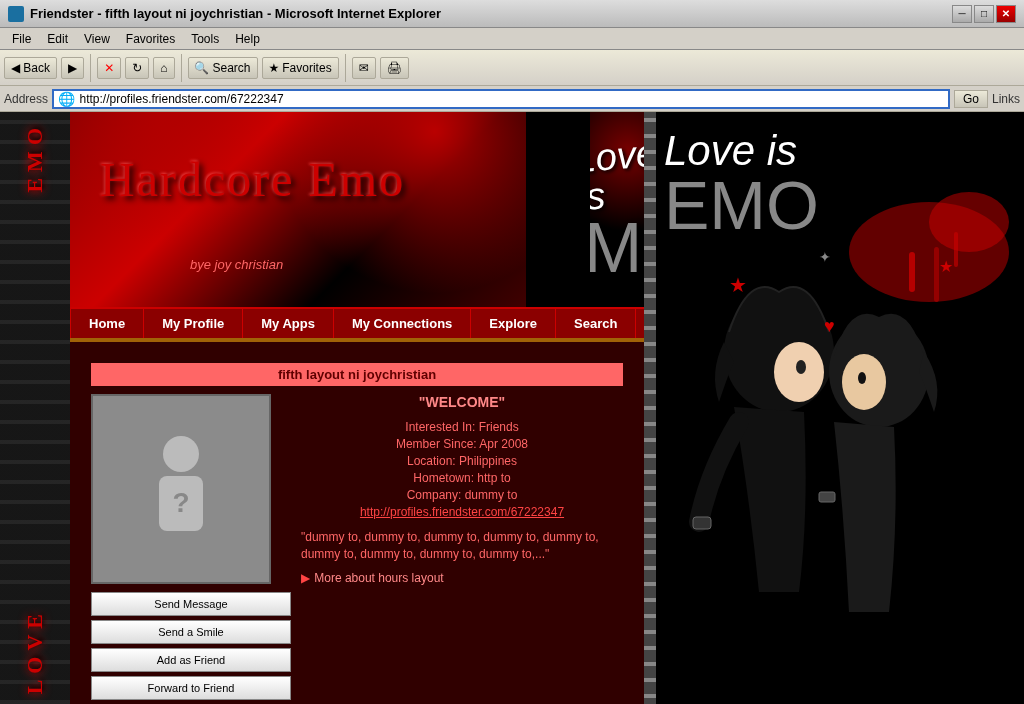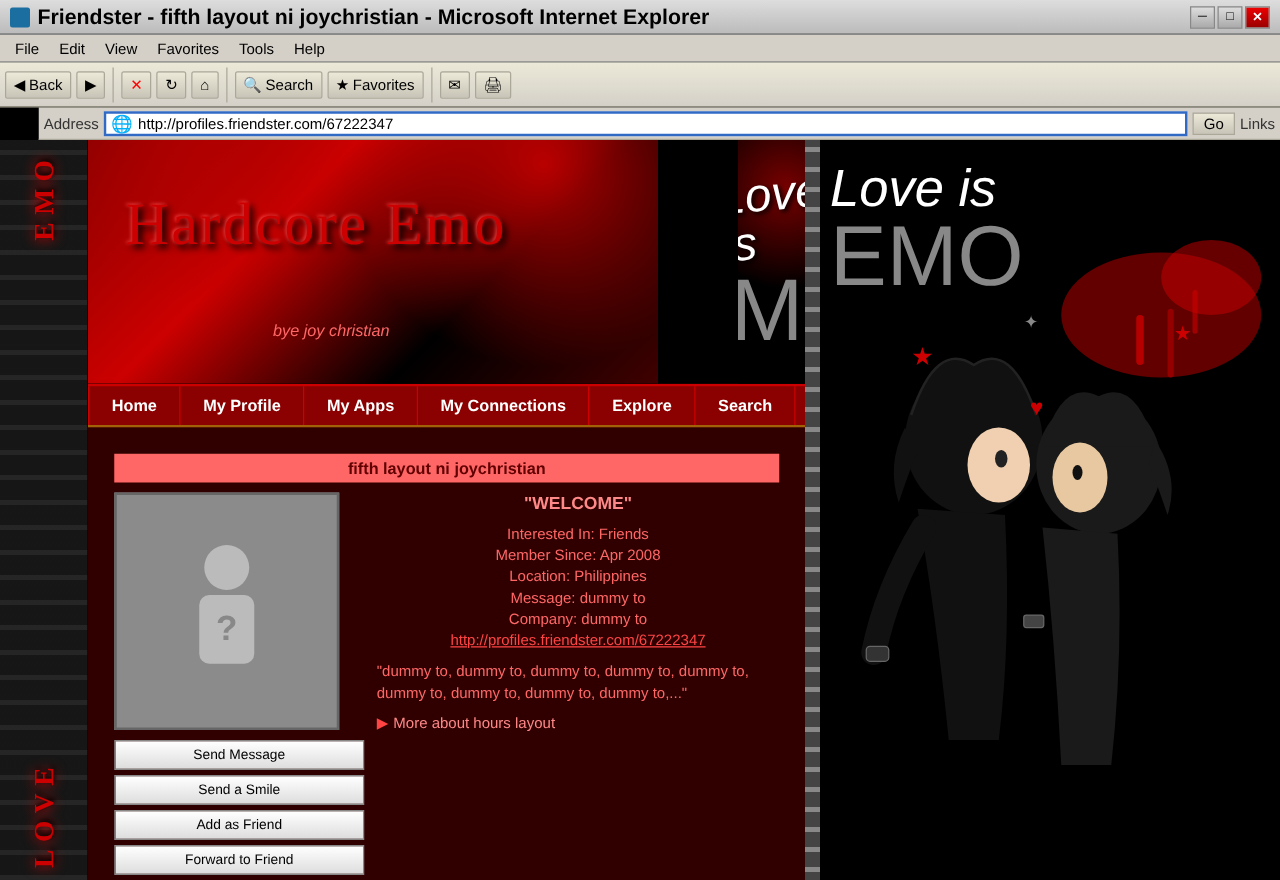--- a/index.html
+++ b/index.html
@@ -10,21 +10,21 @@
       background: linear-gradient(to bottom, #ddd, #bbb);
       height: 28px;
       display: flex;
       align-items: center;
       padding: 0 8px;
       border-bottom: 1px solid #888;
       font-size: 12px;
       font-weight: bold;
     }
     .title-bar-icon { width: 16px; height: 16px; margin-right: 6px; background: #1a6fa0; border-radius: 2px; display: inline-block; }
-    .title-bar-text { flex: 1; font-size: 17px; color: #000; }
+    .title-bar-text { flex: 1; font-size: 13px; color: #000; }
     .title-bar-controls { display: flex; gap: 2px; }
     .title-bar-btn {
       width: 20px; height: 18px; background: linear-gradient(to bottom, #ddd, #aaa);
       border: 1px solid #888; font-size: 10px; cursor: pointer;
       display: flex; align-items: center; justify-content: center;
     }
 
     .menu-bar {
       background: #d4d0c8;
       height: 22px;
@@ -56,21 +56,20 @@
 
     .address-bar {
       background: #d4d0c8;
       height: 26px;
       display: flex;
       align-items: center;
       padding: 0 4px;
       font-size: 12px;
       border-bottom: 1px solid #aca899;
       gap: 4px;
-      margin-left: 31px;
     }
     .address-label { font-size: 12px; color: #333; }
     .address-input-wrap {
       display: flex; align-items: center; flex: 1;
       border: 2px solid #316ac5; background: white; height: 20px; padding: 0 4px;
     }
     .address-input { flex: 1; border: none; outline: none; font-size: 12px; }
     .go-btn {
       background: linear-gradient(to bottom, #ece9d8, #c8c5b8);
       border: 1px solid #aca899; padding: 1px 8px; font-size: 12px; cursor: pointer;
@@ -153,21 +152,20 @@
       letter-spacing: 2px;
       line-height: 1;
     }
     .header-subtitle {
       font-family: Arial, sans-serif;
       font-size: 13px;
       color: #ff6666;
       position: absolute;
       top: 145px; left: 120px;
       font-style: italic;
-      margin-left: 28px;
     }
 
     .header-right {
       position: absolute;
       right: 0; top: 0;
       width: calc(100% - 520px); height: 195px;
       background: #000;
       display: flex;
       flex-direction: column;
       align-items: center;
@@ -191,21 +189,21 @@
       line-height: 1;
     }
 
     
     .nav-bar {
       background: #8b0000;
       height: 35px;
       display: flex;
       align-items: stretch;
       border-top: 2px solid #cc0000;
-      border-bottom: 2px solid #a16207;
+      border-bottom: 4px solid #a16207;
     }
     .nav-item {
       padding: 0 18px;
       display: flex;
       align-items: center;
       color: white;
       font-size: 13px;
       font-weight: bold;
       cursor: pointer;
       border-right: 1px solid #cc0000;
@@ -462,21 +460,21 @@
             <button class="action-btn">Forward to Friend</button>
             <button class="action-btn full-width">Add Bookmark</button>
           </div>
         </div>
 
         <div class="profile-right">
           <div class="welcome-text">"WELCOME"</div>
           <div class="info-line">Interested In: Friends</div>
           <div class="info-line">Member Since: Apr 2008</div>
           <div class="info-line">Location: Philippines</div>
-          <div class="info-line">Message: dummy to</div>
+          <div class="info-line">Hometown: http to</div>
           <div class="info-line">Company: dummy to</div>
           <div class="info-line" style="cursor:pointer;"><a class="url-link">http://profiles.friendster.com/67222347</a></div>
           <div class="about-text">"dummy to, dummy to, dummy to, dummy to, dummy to, dummy to, dummy to, dummy to, dummy to,..."</div>
           <div class="more-link">
             <span class="more-link-arrow">▶</span>
             <span>More about hours layout</span>
           </div>
         </div>
       </div>
     </div>

